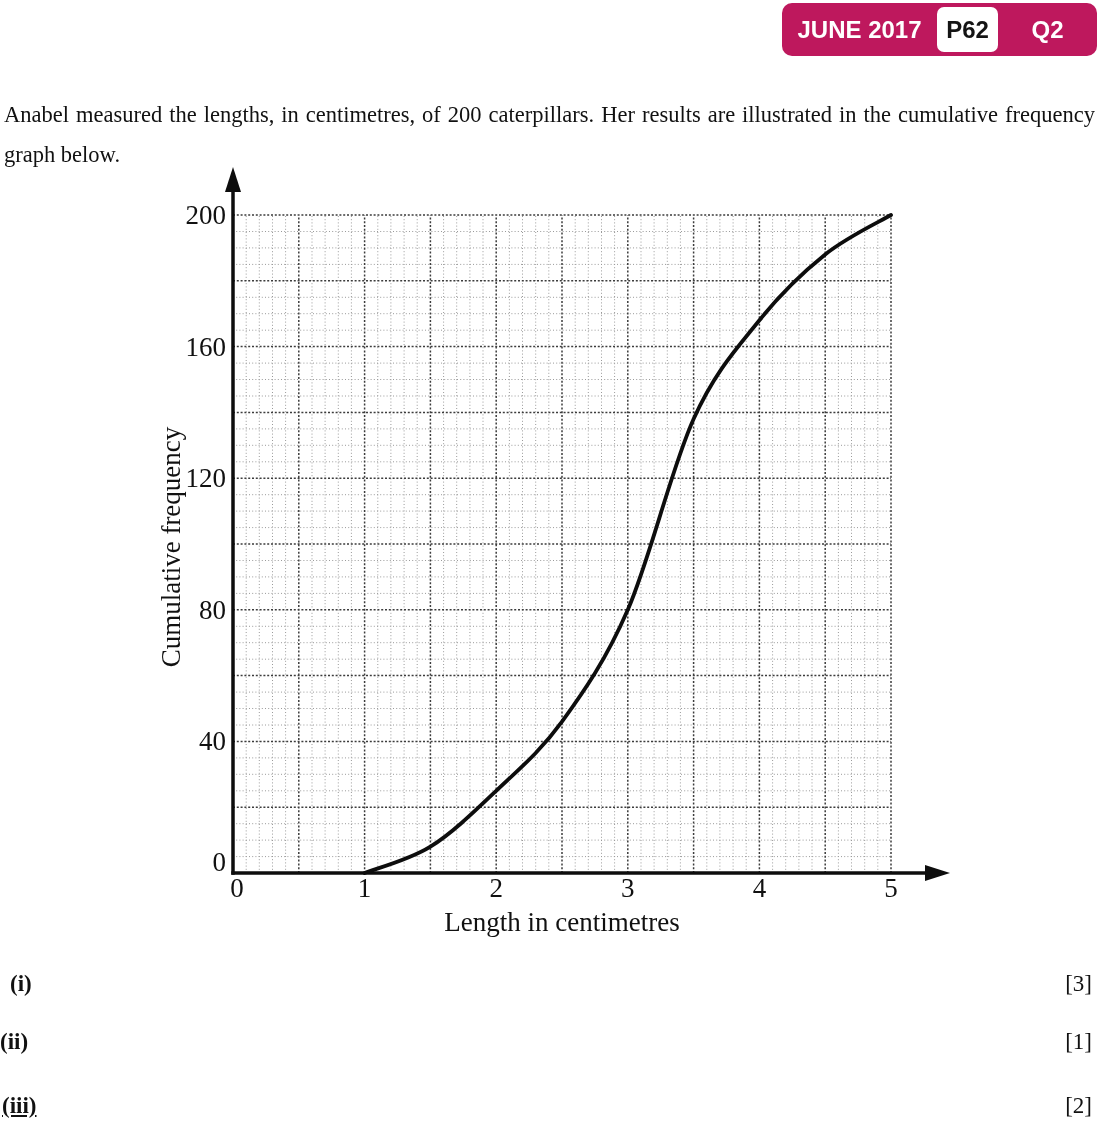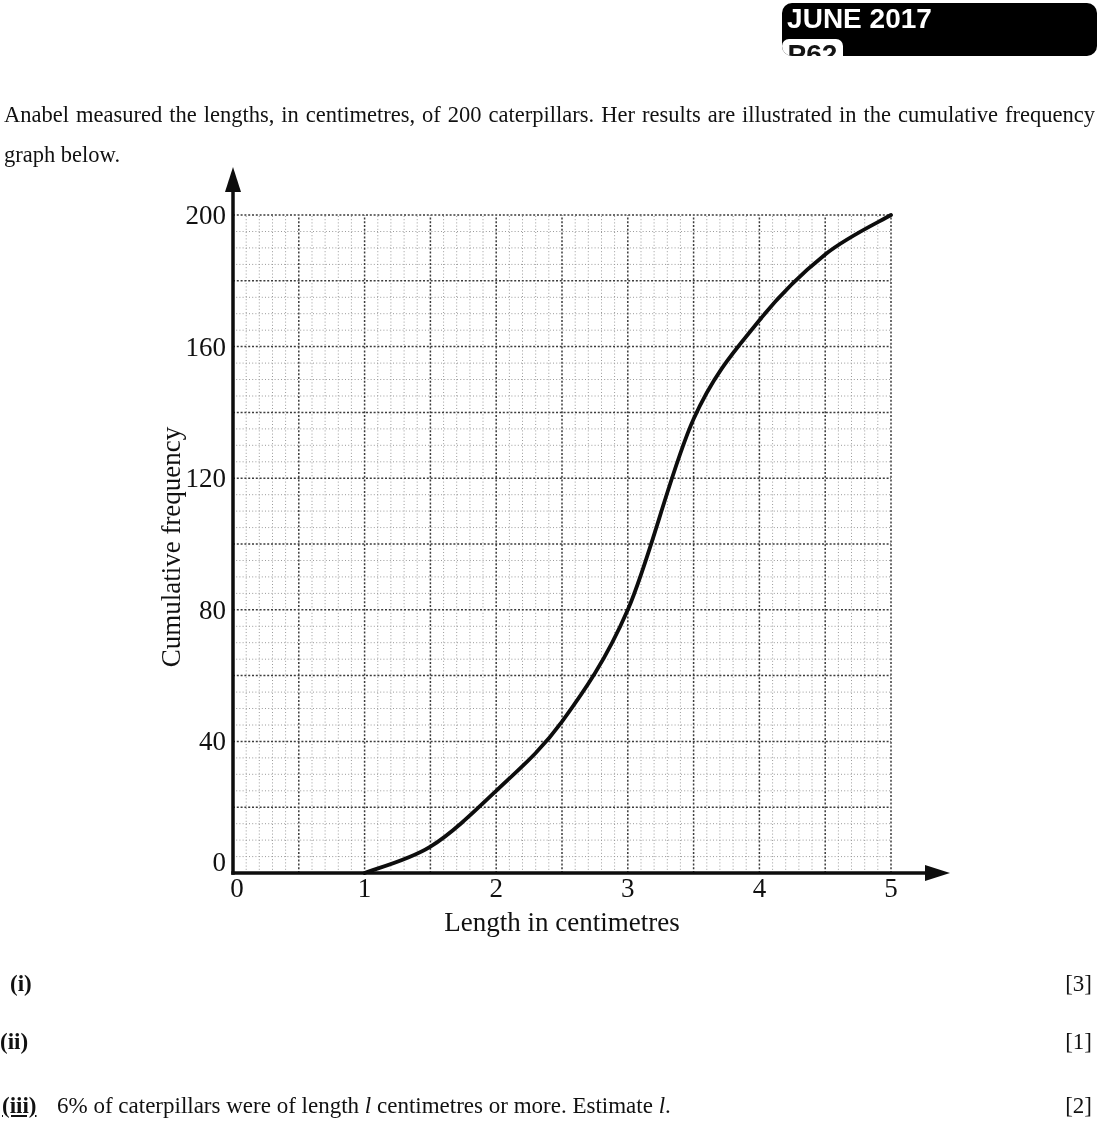--- a/index.html
+++ b/index.html
@@ -3,24 +3,23 @@
 <meta charset="utf-8">
 <style>
   html,body{margin:0;padding:0;}
   body{
     width:1100px;height:1126px;position:relative;background:#ffffff;
     font-family:"Liberation Serif", serif;color:#111;overflow:hidden;
   }
   
   .badge{
     position:absolute;top:3px;left:782px;width:315px;height:53px;
-    background:#000000;border-radius:10px;display:flex;align-items:stretch;
-    font-family:"Liberation Sans", sans-serif;font-weight:bold;font-size:28px;
+    background:#be185d;border-radius:10px;display:flex;align-items:stretch;
+    font-family:"Liberation Sans", sans-serif;font-weight:bold;font-size:24px;
     overflow:hidden;
-    flex-direction:column;
   }
   .badge-seg{display:flex;align-items:center;justify-content:center;color:#fff;}
   .badge-session{width:155px;}
   .badge-paper{
     width:61px;background:#ffffff;color:#141414;margin:4px 0;border-radius:7px;
   }
   .badge-qnum{flex:1;}
   
   .intro{
     position:absolute;top:72px;left:4px;right:5px;
@@ -38,20 +37,21 @@
   .q3{top:1093px;padding-left:2px;} .q3 .qlabel{width:55px;text-decoration:underline;}
   .qmark{position:absolute;right:8px;top:0;}
   .qtext .it{font-style:italic;}
 </style>
 </head>
 <body>
 
 <div class="badge">
   <span class="badge-seg badge-session">JUNE 2017</span>
   <span class="badge-seg badge-paper">P62</span>
+  <span class="badge-seg badge-qnum">Q2</span>
 </div>
 
 <p class="intro">Anabel measured the lengths, in centimetres, of 200 caterpillars.  Her results are illustrated in the cumulative frequency graph below.</p>
 
 <svg class="chart-svg" id="chart" viewBox="0 0 1100 1126">
   <g id="grid-minor">
       <path d="M246.2 873L246.2 215M259.3 873L259.3 215M272.5 873L272.5 215M285.6 873L285.6 215M312 873L312 215M325.1 873L325.1 215M338.3 873L338.3 215M351.4 873L351.4 215M377.8 873L377.8 215M390.9 873L390.9 215M404.1 873L404.1 215M417.2 873L417.2 215M443.6 873L443.6 215M456.7 873L456.7 215M469.9 873L469.9 215M483 873L483 215M509.4 873L509.4 215M522.5 873L522.5 215M535.7 873L535.7 215M548.8 873L548.8 215M575.2 873L575.2 215M588.3 873L588.3 215M601.5 873L601.5 215M614.6 873L614.6 215M641 873L641 215M654.1 873L654.1 215M667.3 873L667.3 215M680.4 873L680.4 215M706.8 873L706.8 215M719.9 873L719.9 215M733.1 873L733.1 215M746.2 873L746.2 215M772.6 873L772.6 215M785.7 873L785.7 215M798.9 873L798.9 215M812 873L812 215M838.4 873L838.4 215M851.5 873L851.5 215M864.7 873L864.7 215M877.8 873L877.8 215M233 856.6L891 856.6M233 840.1L891 840.1M233 823.7L891 823.7M233 790.8L891 790.8M233 774.3L891 774.3M233 757.9L891 757.9M233 725L891 725M233 708.5L891 708.5M233 692.1L891 692.1M233 659.2L891 659.2M233 642.7L891 642.7M233 626.3L891 626.3M233 593.4L891 593.4M233 576.9L891 576.9M233 560.5L891 560.5M233 527.6L891 527.6M233 511.1L891 511.1M233 494.7L891 494.7M233 461.8L891 461.8M233 445.3L891 445.3M233 428.9L891 428.9M233 396L891 396M233 379.5L891 379.5M233 363.1L891 363.1M233 330.2L891 330.2M233 313.7L891 313.7M233 297.3L891 297.3M233 264.4L891 264.4M233 247.9L891 247.9M233 231.5L891 231.5" stroke="#9a9a9a" stroke-width="1" stroke-dasharray="1 2.2" fill="none"></path>
     </g>
   <g id="grid-major">
       <path d="M298.8 873L298.8 215M364.6 873L364.6 215M430.4 873L430.4 215M496.2 873L496.2 215M562 873L562 215M627.8 873L627.8 215M693.6 873L693.6 215M759.4 873L759.4 215M825.2 873L825.2 215M891 873L891 215M233 807.2L891 807.2M233 741.4L891 741.4M233 675.6L891 675.6M233 609.8L891 609.8M233 544L891 544M233 478.2L891 478.2M233 412.4L891 412.4M233 346.6L891 346.6M233 280.8L891 280.8M233 215L891 215" stroke="#3c3c3c" stroke-width="1.5" stroke-dasharray="2 1.8" fill="none"></path>
@@ -86,15 +86,14 @@
 <div class="q q1">
   <span class="qlabel">(i)</span>
   <span class="qmark">[3]</span>
 </div>
 <div class="q q2">
   <span class="qlabel">(ii)</span>
   <span class="qmark">[1]</span>
 </div>
 <div class="q q3">
   <span class="qlabel">(iii)</span>
-  <span class="qtext"><span>6% of caterpillars were of length </span><span class="it">l</span><span> centimetres or more.  Estimate </span><span class="it">l</span><span>.</span></span>
   <span class="qmark">[2]</span>
 </div>
 
 </body></html>

